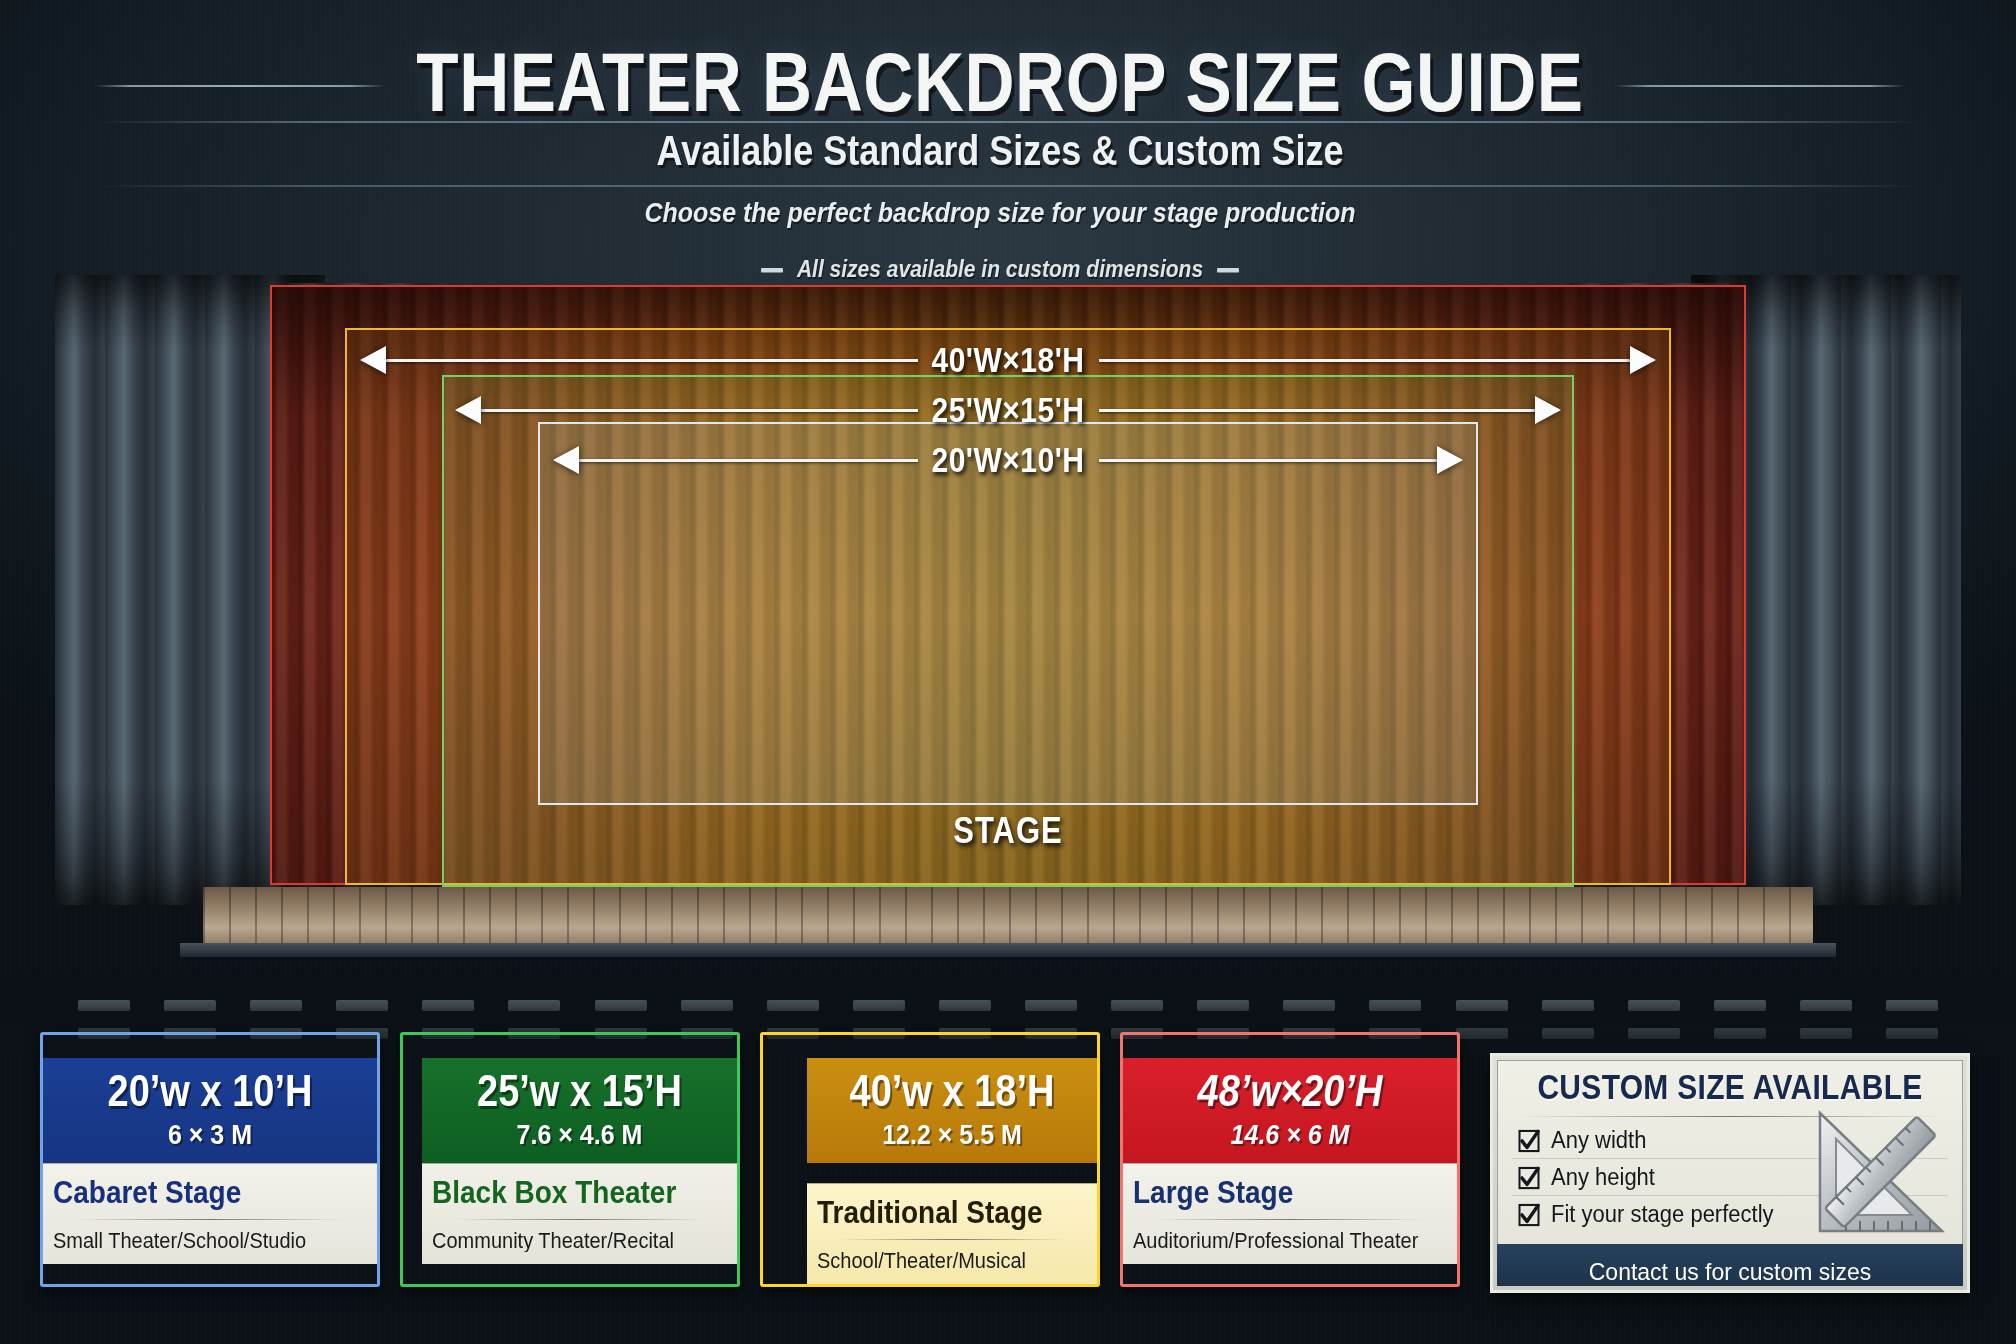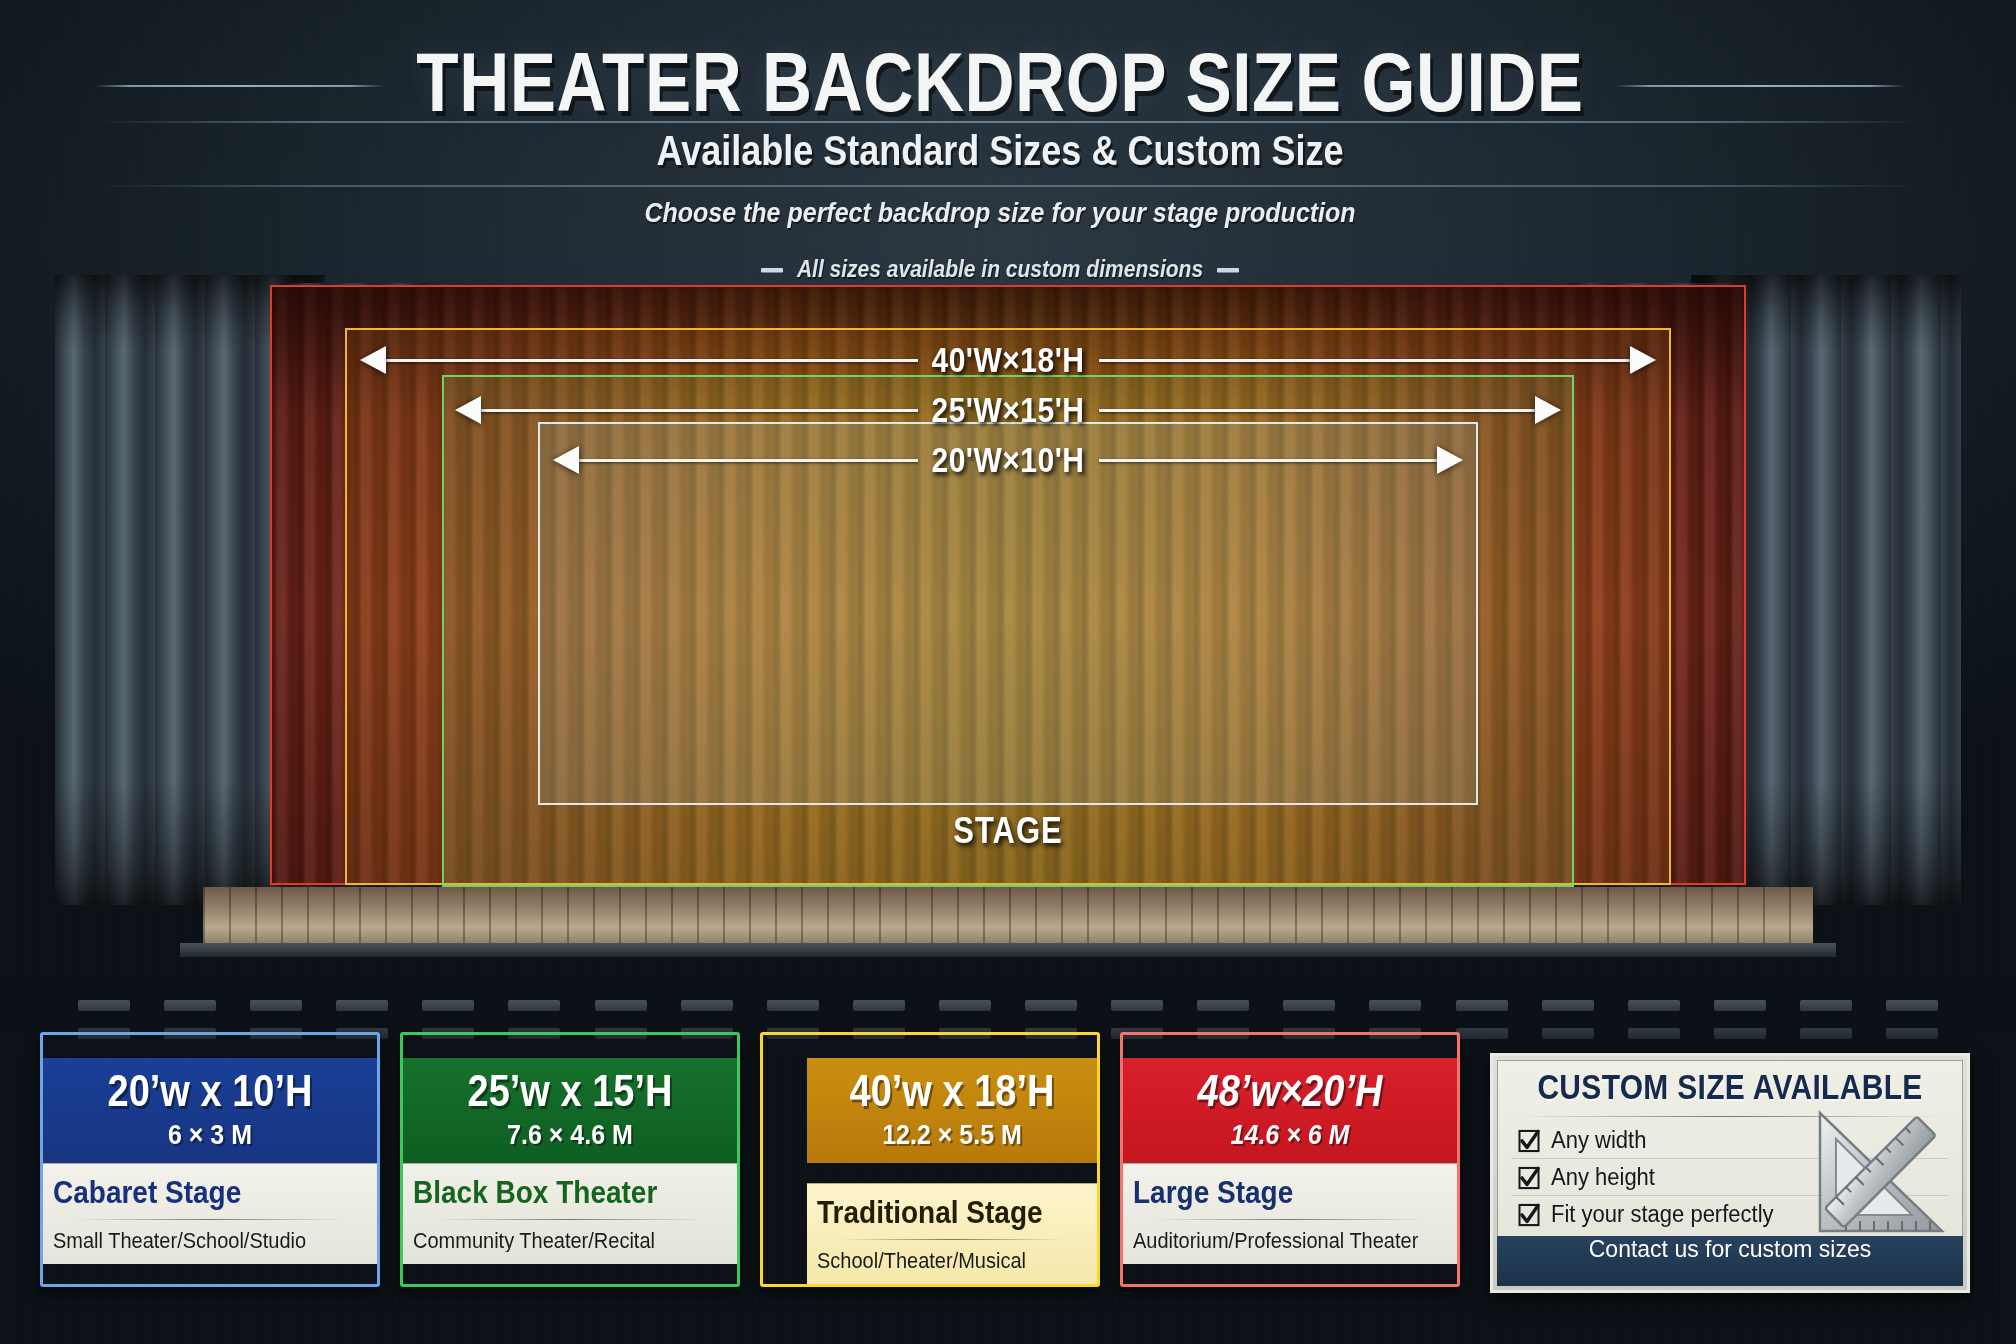--- a/index.html
+++ b/index.html
@@ -172,21 +172,21 @@
      border-top:1px solid rgba(0,0,0,.25); }
   .card .bot .name { font-size:28px; font-weight:bold; transform:scaleY(1.12);
      display:block; }
   .card .bot hr { border:0; height:1px; margin:10px 22px 9px;
      background:linear-gradient(90deg, rgba(0,0,0,0), rgba(60,60,60,.65), rgba(0,0,0,0)); }
   .card .bot .use { font-size:20px; color:#1b1b1b; display:block; transform:scaleY(1.08); }
 
   .card.blue  { border:3px solid #6fa4e8; }
   .card.blue  .top { background:linear-gradient(180deg,#1a3f96 0%, #173582 100%); }
   .card.blue  .name { color:#16307e; }
-  .card.green { border:3px solid #3ec75b; }
+  .card.green { border:3px solid #3ec75b;padding-left:19px; }
   .card.green .top { background:linear-gradient(180deg,#16712b 0%, #0e5e22 100%); }
   .card.green .name { color:#14661f; }
   .card.green .bot { background:linear-gradient(180deg,#f1f0e8 0%, #e4e3d9 100%); }
   .card.gold  { border:3px solid #fcd72a;padding-left:44px; }
   .card.gold  .top { background:linear-gradient(180deg,#c98f10 0%, #b8790a 100%); }
   .card.gold  .bot { background:linear-gradient(180deg,#fdf4cb 0%, #f5e8ab 100%);margin-top:20px; }
   .card.gold  .name { color:#241d05; }
   .card.red   { border:3px solid #f4736a; }
   .card.red   .top { background:linear-gradient(180deg,#d8202c 0%, #c5161f 100%);font-style:italic; }
   .card.red   .name { color:#17306e; }
@@ -201,23 +201,23 @@
      transform:scaleY(1.15); letter-spacing:.3px;
      text-shadow:1px 1px 0 rgba(255,255,255,.6); }
   .cp-rule { height:1px; margin:11px 4px 6px;
      background:linear-gradient(90deg,rgba(0,0,0,0),rgba(40,40,40,.6),rgba(0,0,0,0)); }
   .cp-item { display:flex; align-items:center; gap:11px; padding:5px 0 5px 6px;
      font-size:22px; color:#14181c; transform:scaleY(1.06); }
   .cp-item + .cp-item { border-top:1px solid rgba(90,90,90,.22); }
   .chk { width:22px; height:22px; flex:0 0 auto; position:relative; }
   .chk svg { display:block; }
   .ruler { position:absolute; right:8px; bottom:42px; width:148px; height:136px; opacity:.92; }
-  .cp-footer { position:absolute; left:4px; right:4px; bottom:4px; height:50px;
+  .cp-footer { position:absolute; left:4px; right:4px; bottom:4px; height:42px;
      background:linear-gradient(180deg,#27425e,#1d334a); color:#fff;
-     display:flex; align-items:flex-start; justify-content:center;
+     display:flex; align-items:flex-end; justify-content:center;
      font-size:23px; transform:scaleY(1.0); }
   .cp-footer span { transform:scaleY(1.06); }
 </style>
 </head>
 <body>
 
 <div id="root">
   <div class="wall-texture"></div>
 
   <div class="header">

